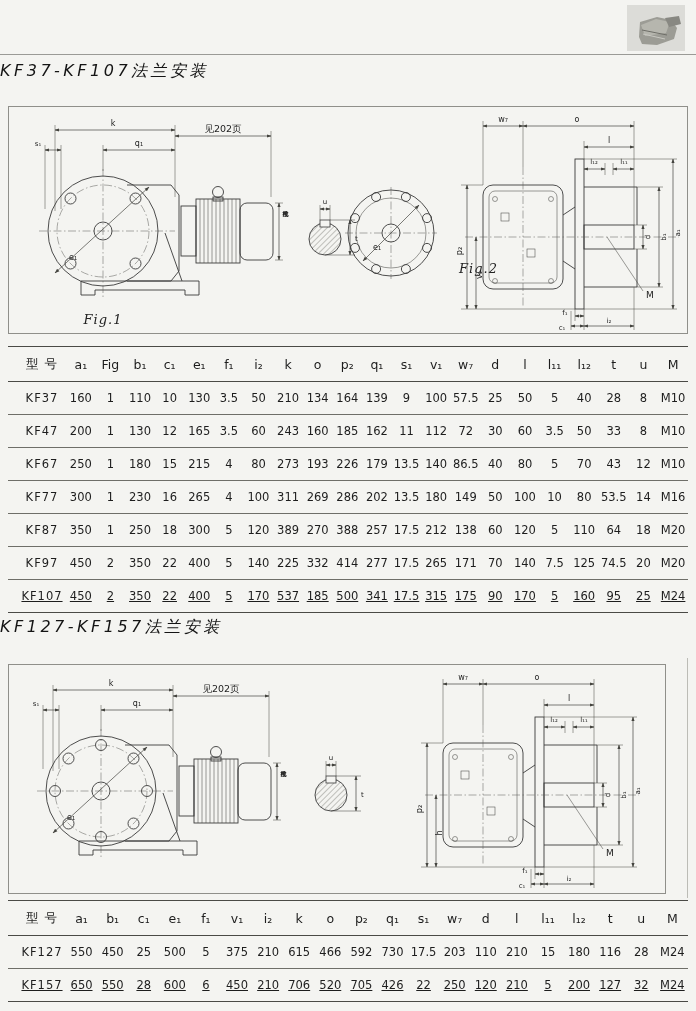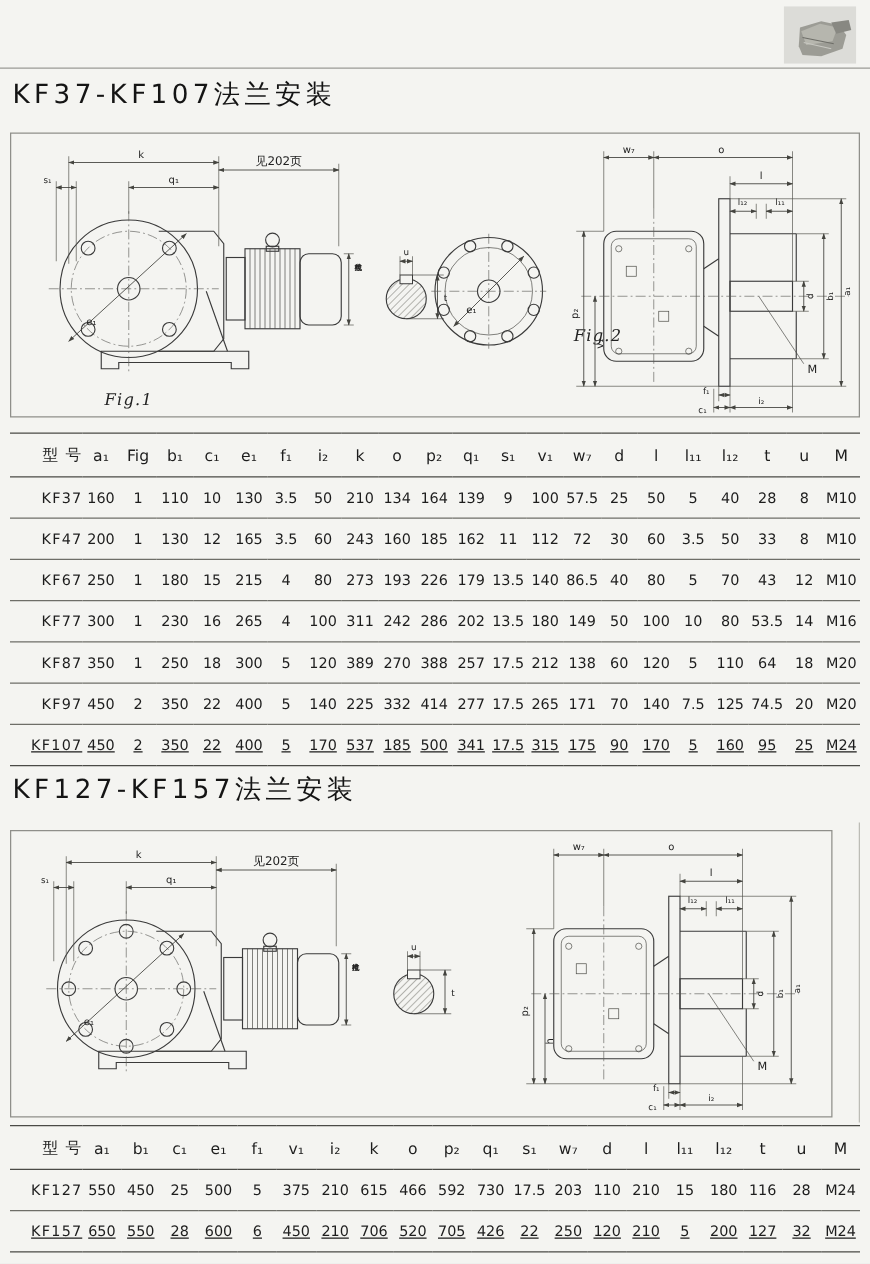--- a/index.html
+++ b/index.html
@@ -1,20 +1,20 @@
 <!DOCTYPE html>
 <html><head>
 <meta charset="utf-8">
 <style>
   html,body{margin:0;padding:0;background:#e8e8e6;}
   .page{position:relative;width:696px;height:1011px;background:#f4f4f1;
         font-family:"DejaVu Sans",sans-serif;color:#1d1d1d;overflow:hidden;}
   .topline{position:absolute;left:0;top:54px;width:696px;height:1px;background:#9a9a96;}
   .scanline{position:absolute;left:687px;top:658px;width:1px;height:240px;background:#bcbcb6;}
-  .title{position:absolute;left:10px;font-size:21px;letter-spacing:3.5px;color:#141414;white-space:nowrap;}
+  .title{position:absolute;left:0;font-size:16px;letter-spacing:3.5px;color:#141414;white-space:nowrap;font-style:italic;}
   #title1{top:61px;}
   #title2{top:617px;}
   .panel{position:absolute;border:1px solid #8f8f8a;background:#f4f4f1;}
   #panel1{left:8px;top:106px;width:678px;height:226px;}
   #panel2{left:8px;top:664px;width:656px;height:228px;}
   .panel svg{position:absolute;overflow:visible;}
   svg text{fill:#222;font-family:"DejaVu Sans",sans-serif;}
   .ln{fill:none;stroke:#3a3a3a;stroke-width:0.9;}
   .tn{fill:none;stroke:#4a4a46;stroke-width:0.55;}
   .cl{fill:none;stroke:#5a5a56;stroke-width:0.5;stroke-dasharray:8 2.5 1.5 2.5;}
@@ -26,21 +26,21 @@
   .vtext{font-size:6px;writing-mode:vertical-rl;text-orientation:upright;}
   .dimtable{position:absolute;left:8px;width:680px;border-collapse:collapse;table-layout:fixed;background:transparent;}
   #table1{top:346px;}
   #table2{top:900px;}
   .dimtable th{font-weight:normal;font-size:12.5px;padding:9px 0 8px;}
   .dimtable td{font-size:11.5px;padding:9px 0;}
   .dimtable th,.dimtable td{text-align:center;white-space:nowrap;overflow:hidden;}
   .dimtable thead tr{border-top:1.6px solid #4a4a46;border-bottom:1.2px solid #4a4a46;}
   .dimtable tbody tr{border-bottom:1px solid #6e6e68;}
   .dimtable tbody tr:last-child{border-bottom:1.4px solid #4a4a46;text-decoration:underline;}
-  .dimtable .model{text-align:right;padding-left:10px;letter-spacing:1px;}
+  .dimtable .model{text-align:center;padding-left:10px;letter-spacing:1px;}
   .photo{position:absolute;left:627px;top:5px;width:58px;height:46px;}
 </style>
 </head>
 <body>
 
 <div class="page">
 
   <svg width="0" height="0" style="position:absolute" aria-hidden="true">
     <defs>
       <marker id="ar" viewBox="0 0 10 10" refX="9" refY="5" markerWidth="7" markerHeight="7" orient="auto-start-reverse">
@@ -366,21 +366,21 @@
         <tr>
           <td class="model">KF77</td>
           <td>300</td>
           <td>1</td>
           <td>230</td>
           <td>16</td>
           <td>265</td>
           <td>4</td>
           <td>100</td>
           <td>311</td>
-          <td>242</td>
+          <td>269</td>
           <td>286</td>
           <td>202</td>
           <td>13.5</td>
           <td>180</td>
           <td>149</td>
           <td>50</td>
           <td>100</td>
           <td>10</td>
           <td>80</td>
           <td>53.5</td>

